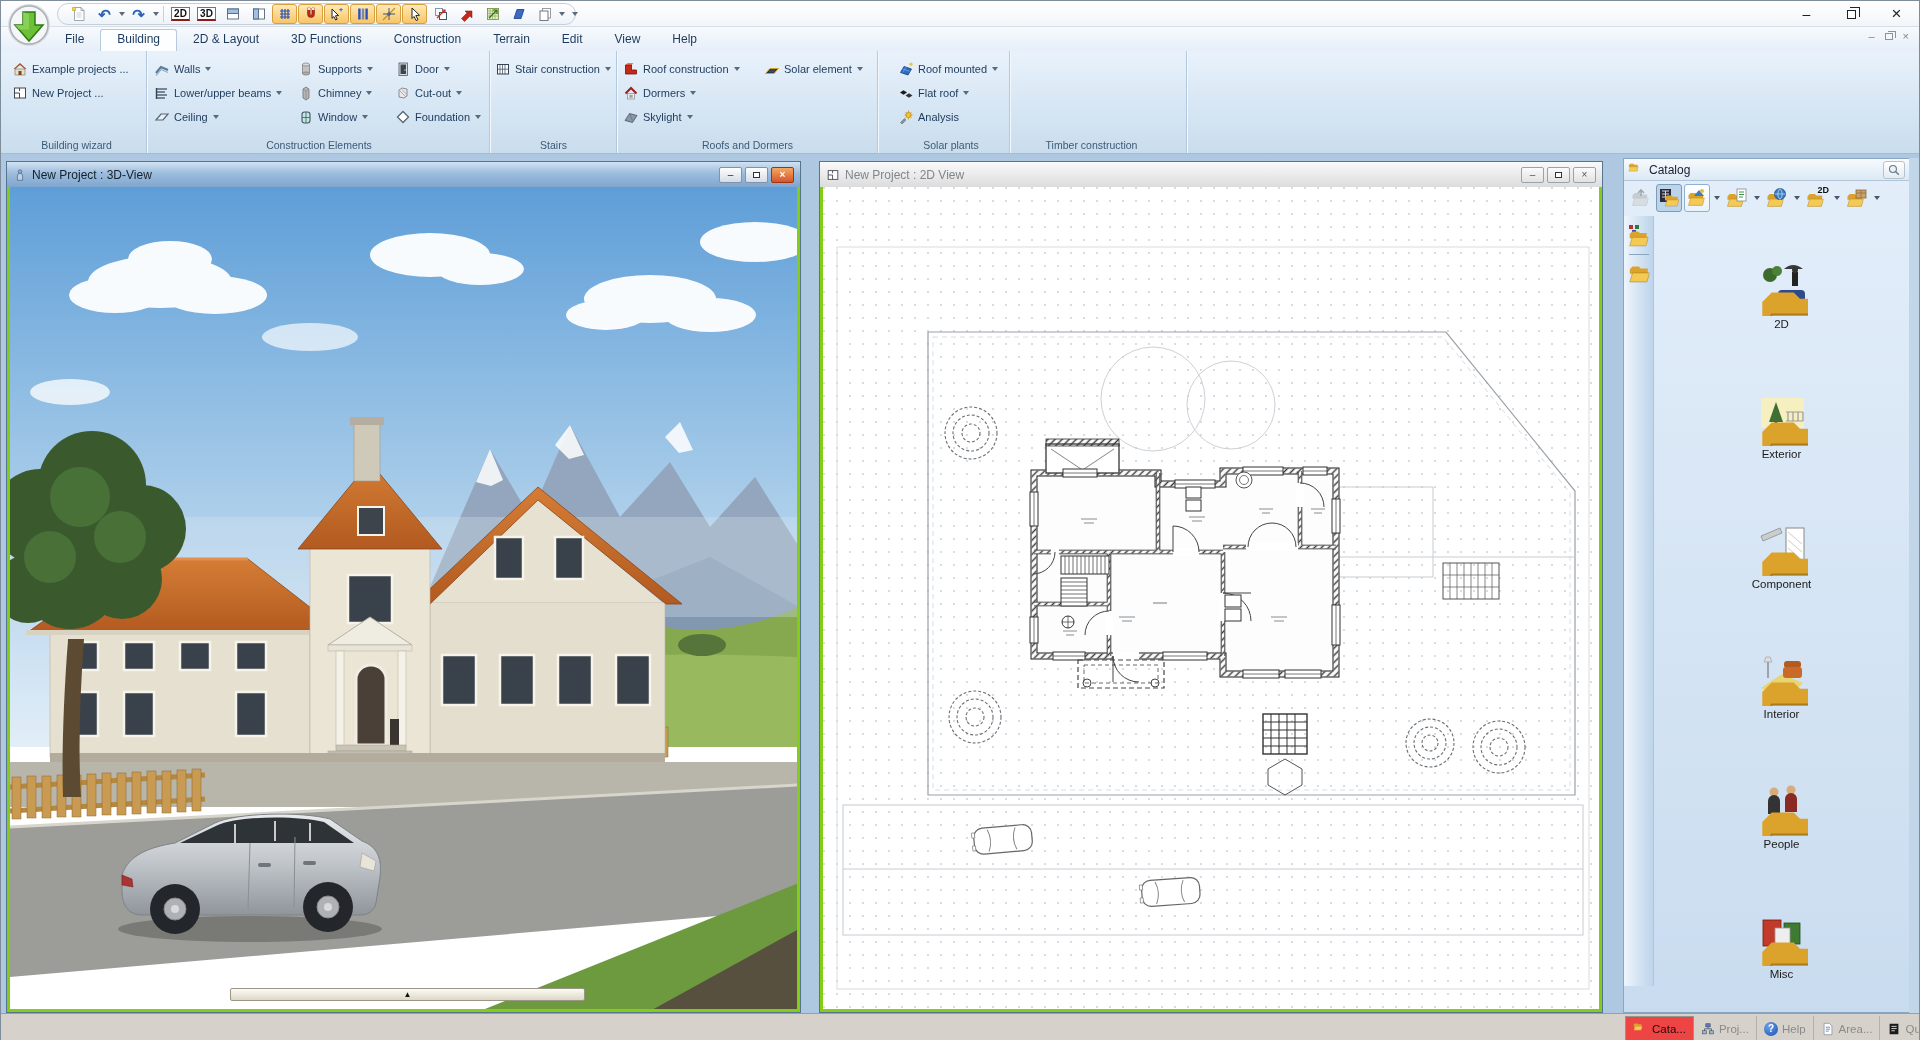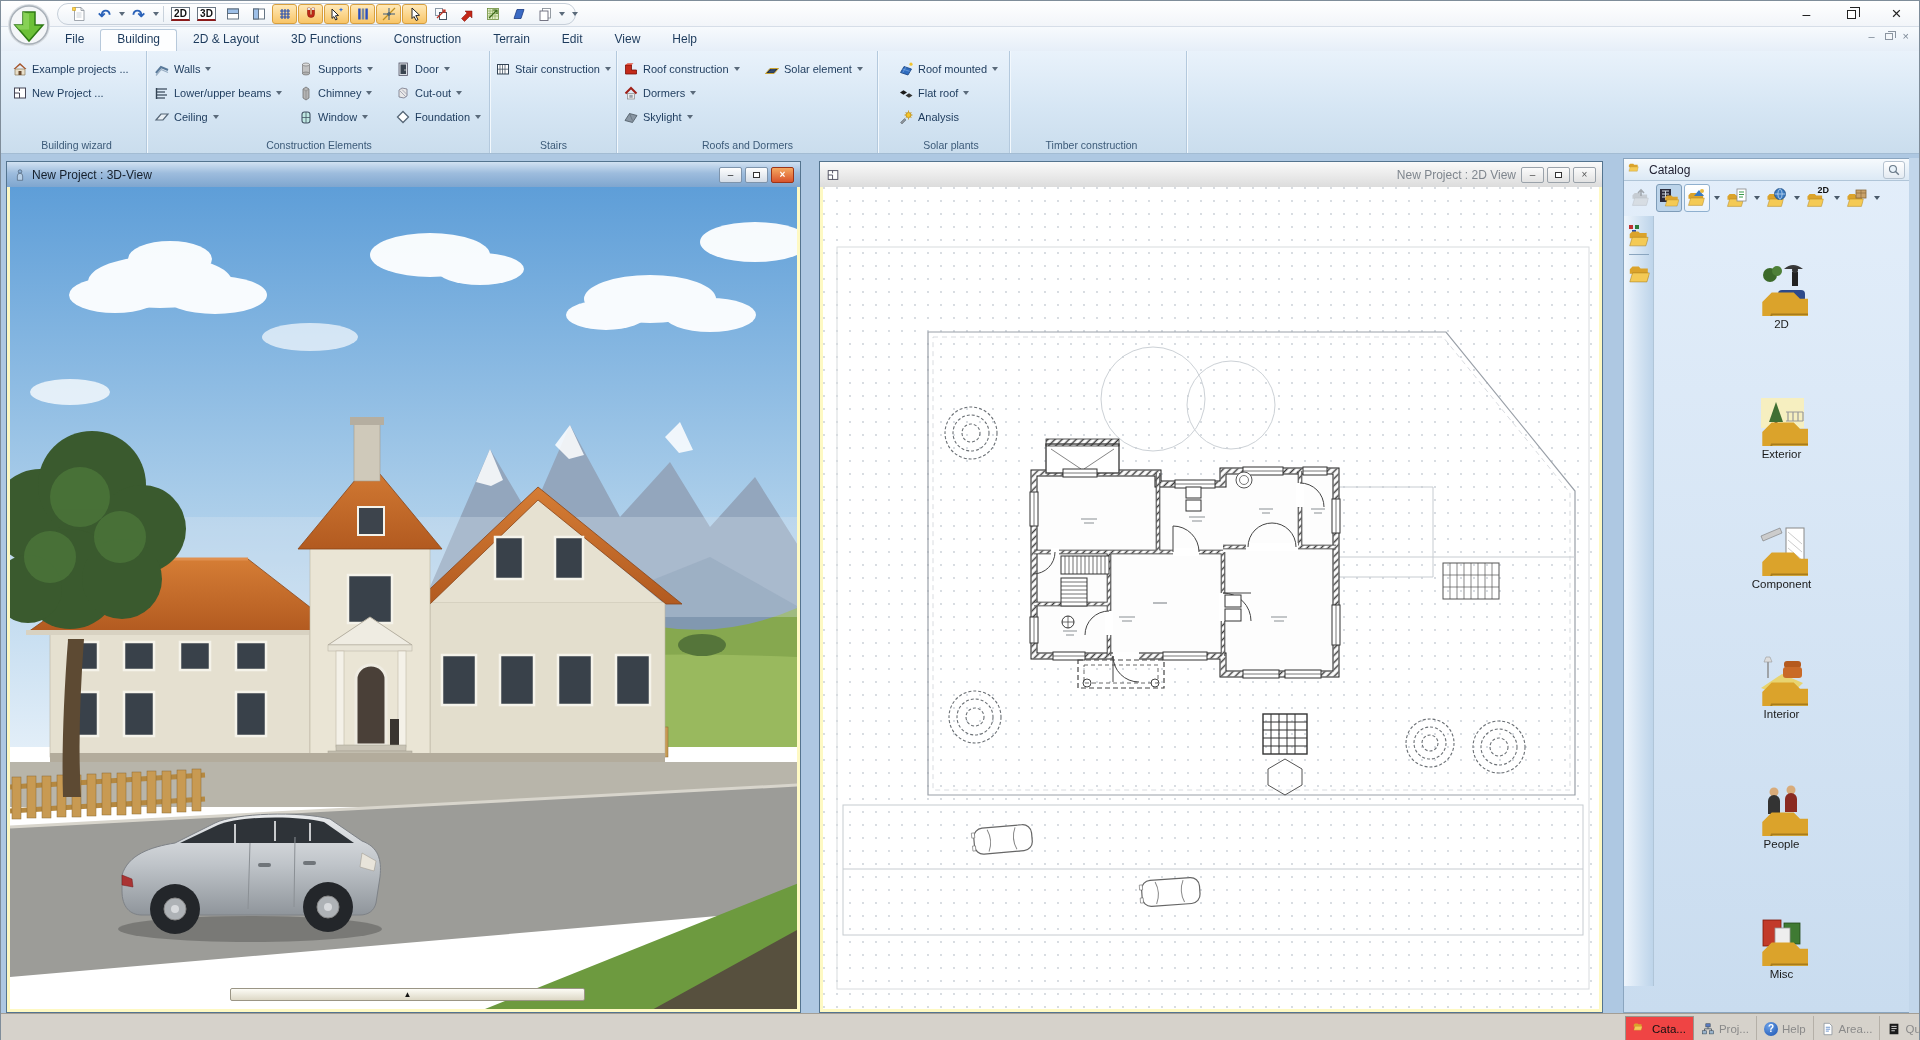--- a/index.html
+++ b/index.html
@@ -42,24 +42,24 @@
   .g4 { left:617px; width:260px; }
   .g5 { left:878px; width:117px;margin-left:14px; }
   .g6 { left:996px; width:190px; }
   .rcol { position:absolute; top:7px; display:flex; flex-direction:column; gap:3px; }
   .ritem { display:flex; align-items:center; gap:4px; height:21px; padding:0 3px; cursor:pointer; border-radius:2px; }
   .rlab { font-size:11px; color:#1c3a5c; white-space:nowrap; }
   .glab { position:absolute; bottom:2px; left:0; right:0; text-align:center; font-size:10.5px; color:#3c5a78; }
 
   
   #workspace { position:absolute; top:153px; left:0; right:0; bottom:0; background:#aec8e2; }
-  .win { position:absolute; border:1px solid #54748f; background:#fef9c3; }
+  .win { position:absolute; border:1px solid #54748f; background:#84cc16; }
   .wtitle { height:25px; display:flex; align-items:center; padding:0 6px; gap:5px; cursor:move; }
   .wtitle.active { background:linear-gradient(#d2e2f2,#9dbcdd 45%,#7fa6cf); }
-  .wtitle.inactive { background:linear-gradient(#fafafa,#dcdcdc);text-align:right; }
+  .wtitle.inactive { background:linear-gradient(#fafafa,#dcdcdc); }
   .wtext { font-size:12px; color:#16202c; flex:1; white-space:nowrap; }
   .wtitle.inactive .wtext { color:#7f8археf8a; color:#7f868e; }
   .wbtns { display:flex; gap:3px; }
   .wb { width:23px; height:16px; border-radius:2px; display:flex; align-items:center; justify-content:center; font-size:10px; cursor:pointer; border:1px solid #7e94ac; background:linear-gradient(#fefefe,#d4dce6); color:#2a2a2a; }
   .wb.close-active { background:linear-gradient(#f5a860,#d8532c); border-color:#9c3418; color:#fff; font-weight:bold; }
   .wb.gray { border-color:#9aa2aa; background:linear-gradient(#fbfbfb,#e2e2e2); color:#555; }
   .wb-restore { width:7px; height:6px; border:1px solid #333; background:#fff; }
   .wcontent { position:absolute; left:3px; right:3px; top:25px; bottom:3px; background:#fff; overflow:hidden; cursor:crosshair; }
   #slider3d { position:absolute; left:28%; width:45%; bottom:8px; height:13px; background:linear-gradient(#fcfbf5,#ddd8c6); border:1px solid #9a9585; border-radius:2px; text-align:center; font-size:8px; line-height:12px; color:#111; cursor:ew-resize; }
 

